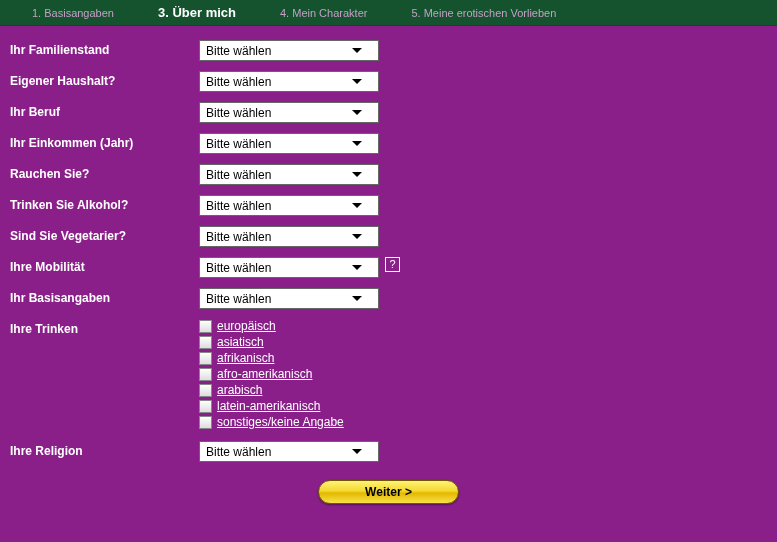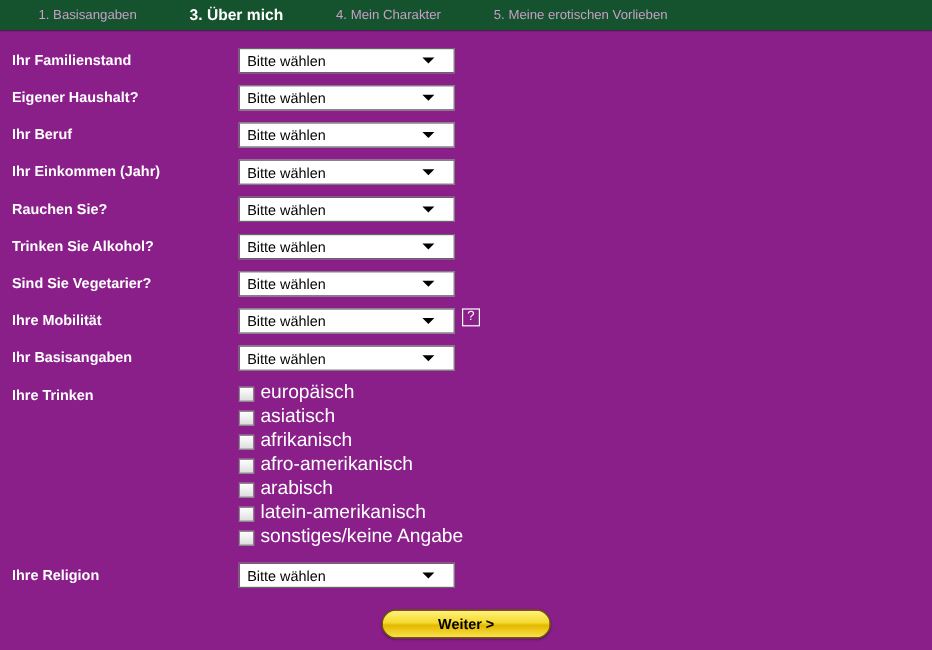--- a/index.html
+++ b/index.html
@@ -93,21 +93,22 @@
   .checkbox {
     width: 13px;
     height: 13px;
     background: linear-gradient(#fff, #ddd);
     border: 1px solid #888;
     margin-right: 5px;
     cursor: pointer;
   }
   .checkbox-label {
     color: #fff;
-    font-size: 16px;
+    font-size: 12px;
+    text-decoration: underline;
   }
   .button-row {
     display: flex;
     justify-content: center;
     margin-top: 18px;
   }
   .weiter-btn {
     background: linear-gradient(to bottom, #fff27a 0%, #f4d92f 45%, #e3b800 55%, #f8e24a 100%);
     border: 1px solid #6d5a00;
     border-radius: 12px;

